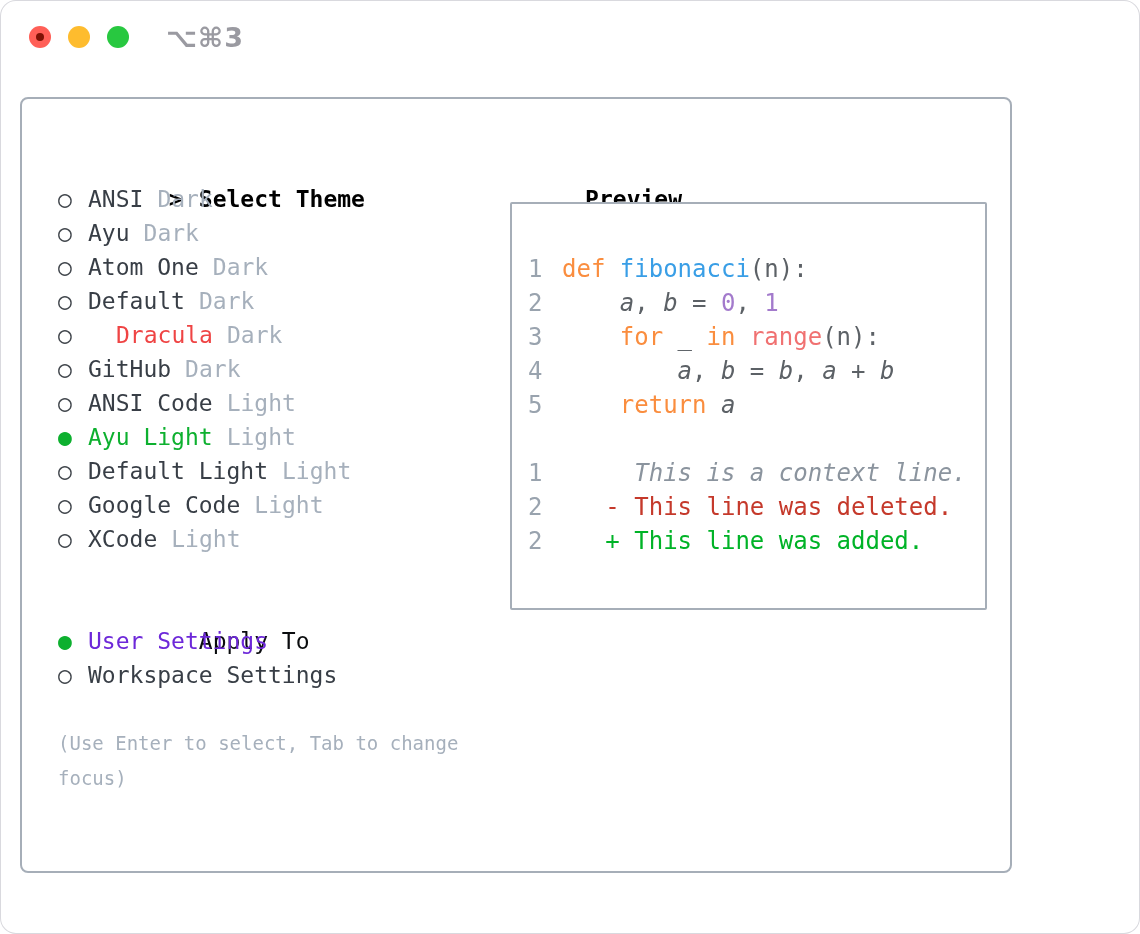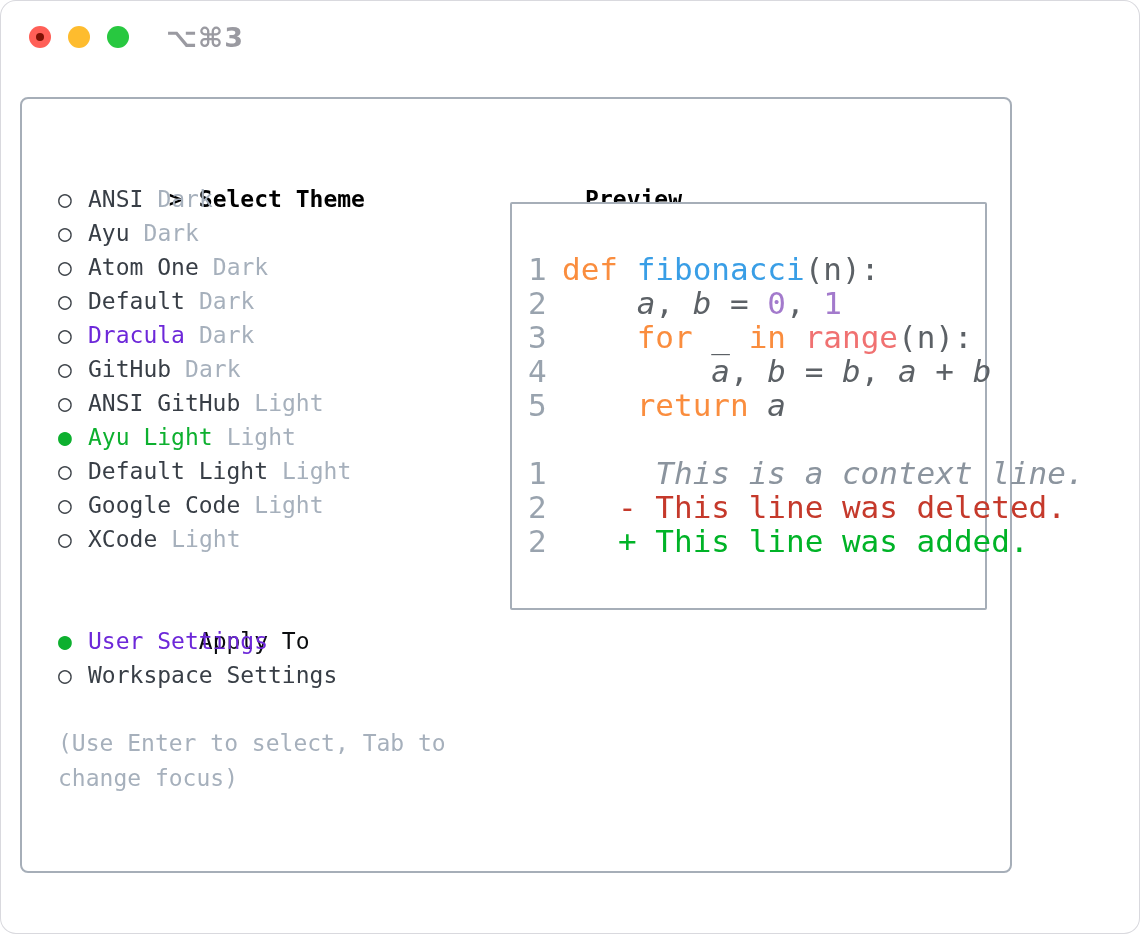--- a/index.html
+++ b/index.html
@@ -35,31 +35,31 @@
   }
   .row{height:34px;line-height:34px;white-space:pre;font-size:23px;}
   .mk{display:inline-block;width:30px;}
   
   .left-col{position:absolute;left:36px;top:49px;width:440px;}
   .hdr{font-weight:bold;color:#000000;}
   .variant{padding-left:14px;}
   .apply-hdr{color:#0a0c0e;}
   .gap{height:34px;}
   .hint{
-    margin-top:34px;width:420px;font-size:23px;line-height:34.5px;
+    margin-top:34px;width:420px;font-size:19px;line-height:34.5px;
     white-space:normal;word-break:normal;
   }
   
   .preview-hdr{position:absolute;left:480px;top:49px;}
   .preview-box{
     position:absolute;left:488px;top:103px;width:477px;height:408px;
     border:2px solid #a6aeb8;border-radius:2px;box-sizing:border-box;
     padding:48px 0 0 16px;background:#ffffff;
   }
-  .cline{height:34px;line-height:34px;white-space:pre;font-size:31px;}
+  .cline{height:34px;line-height:34px;white-space:pre;font-size:24px;}
   .lnum{display:inline-block;width:34px;}
   .diff-block{margin-top:34px;}
   .it{font-style:italic;}
 </style>
 </head>
 <body>
 
 <div class="window">
 
   <div class="titlebar">
@@ -74,23 +74,23 @@
     <div class="left-col">
       <div class="row hdr">
         <span class="mk">&gt;</span><span>Select Theme</span>
       </div>
 
       <div id="theme-list">
           <div class="row"><span class="mk" style="color: rgb(68, 73, 79);">○</span><span style="color: rgb(56, 62, 70);">ANSI</span><span class="variant" style="color: rgb(166, 176, 188);">Dark</span></div>
           <div class="row"><span class="mk" style="color: rgb(68, 73, 79);">○</span><span style="color: rgb(56, 62, 70);">Ayu</span><span class="variant" style="color: rgb(166, 176, 188);">Dark</span></div>
           <div class="row"><span class="mk" style="color: rgb(68, 73, 79);">○</span><span style="color: rgb(56, 62, 70);">Atom One</span><span class="variant" style="color: rgb(166, 176, 188);">Dark</span></div>
           <div class="row"><span class="mk" style="color: rgb(68, 73, 79);">○</span><span style="color: rgb(56, 62, 70);">Default</span><span class="variant" style="color: rgb(166, 176, 188);">Dark</span></div>
-          <div class="row"><span class="mk" style="color: rgb(68, 73, 79);">○</span><span style="color: #6d28d9;">Dracula</span><span class="variant" style="color: rgb(166, 176, 188);">Dark</span></div>
+          <div class="row"><span class="mk" style="color: rgb(68, 73, 79);">○</span><span style="color: #ef4444; margin-left: 28px;">Dracula</span><span class="variant" style="color: rgb(166, 176, 188);">Dark</span></div>
           <div class="row"><span class="mk" style="color: rgb(68, 73, 79);">○</span><span style="color: rgb(56, 62, 70);">GitHub</span><span class="variant" style="color: rgb(166, 176, 188);">Dark</span></div>
-          <div class="row"><span class="mk" style="color: rgb(68, 73, 79);">○</span><span style="color: rgb(56, 62, 70);">ANSI GitHub</span><span class="variant" style="color: rgb(166, 176, 188);">Light</span></div>
+          <div class="row"><span class="mk" style="color: rgb(68, 73, 79);">○</span><span style="color: rgb(56, 62, 70);">ANSI Code</span><span class="variant" style="color: rgb(166, 176, 188);">Light</span></div>
           <div class="row"><span class="mk" style="color: rgb(13, 176, 47);">●</span><span style="color: rgb(13, 176, 47);">Ayu Light</span><span class="variant" style="color: rgb(166, 176, 188);">Light</span></div>
           <div class="row"><span class="mk" style="color: rgb(68, 73, 79);">○</span><span style="color: rgb(56, 62, 70);">Default Light</span><span class="variant" style="color: rgb(166, 176, 188);">Light</span></div>
           <div class="row"><span class="mk" style="color: rgb(68, 73, 79);">○</span><span style="color: rgb(56, 62, 70); margin-top: 44px;">Google Code</span><span class="variant" style="color: rgb(166, 176, 188);">Light</span></div>
           <div class="row"><span class="mk" style="color: rgb(68, 73, 79);">○</span><span style="color: rgb(56, 62, 70); text-align: right;">XCode</span><span class="variant" style="color: rgb(166, 176, 188);">Light</span></div>
         </div>
 
       <div class="gap"></div>
 
       <div class="row apply-hdr">
         <span class="mk"></span><span>Apply To</span>

